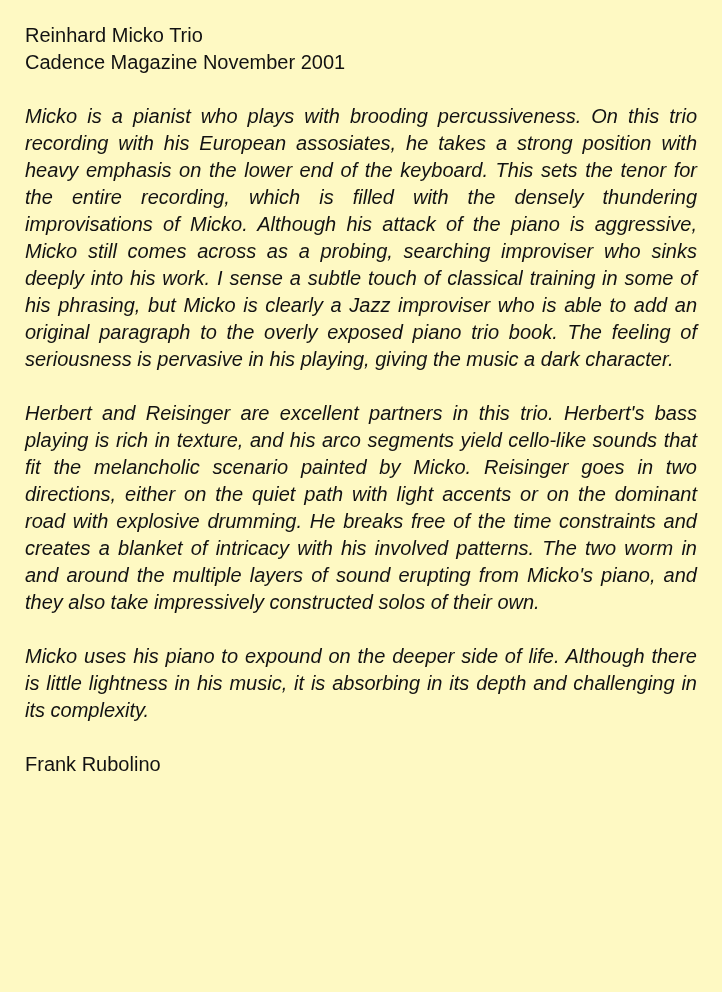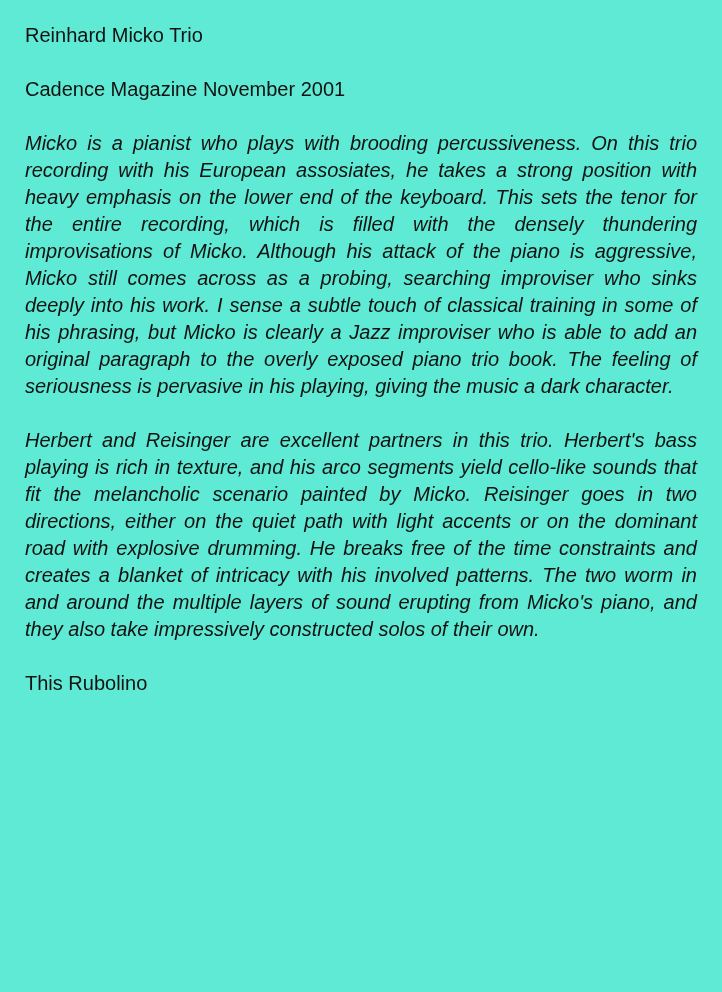--- a/index.html
+++ b/index.html
@@ -20,42 +20,42 @@
     color: #121212;
     overflow: hidden;
   }
   .header-line {
     white-space: nowrap;
   }
   .album-title {
     
   }
   .publication-line {
-    margin-top: 27px;
   }
   p.review-para {
     margin: 27px 0 0 0;
     text-align: justify;
     text-justify: inter-word;
     font-style: italic;
   }
   .signature-line {
     margin-top: 27px;
   }
 </style>
 </head>
 <body>
 
-<div class="page" style="background: #5eead4; color: rgb(18, 18, 18);">
+<div class="page" style="background: #fef9c3; color: rgb(18, 18, 18);">
 
   <div class="header-line artist-name">Reinhard Micko Trio</div>
 
 
   <div class="header-line publication-line">Cadence Magazine November 2001</div>
 
   <p class="review-para">Micko is a pianist who plays with brooding percussiveness. On this trio recording with his European assosiates, he takes a strong position with heavy emphasis on the lower end of the keyboard. This sets the tenor for the entire recording, which is filled with the densely thundering improvisations of Micko. Although his attack of the piano is aggressive, Micko still comes across as a probing, searching improviser who sinks deeply into his work. I sense a subtle touch of classical training in some of his phrasing, but Micko is clearly a Jazz improviser who is able to add an original paragraph to the overly exposed piano trio book. The feeling of seriousness is pervasive in his playing, giving the music a dark character.</p>
 
   <p class="review-para">Herbert and Reisinger are excellent partners in this trio. Herbert's bass playing is rich in texture, and his arco segments yield cello-like sounds that fit the melancholic scenario painted by Micko. Reisinger goes in two directions, either on the quiet path with light accents or on the dominant road with explosive drumming. He breaks free of the time constraints and creates a blanket of intricacy with his involved patterns. The two worm in and around the multiple layers of sound erupting from Micko's piano, and they also take impressively constructed solos of their own.</p>
 
+  <p class="review-para">Micko uses his piano to expound on the deeper side of life. Although there is little lightness in his music, it is absorbing in its depth and challenging in its complexity.</p>
 
-  <div class="header-line signature-line">This Rubolino</div>
+  <div class="header-line signature-line">Frank Rubolino</div>
 
 </div>
 
 </body></html>

